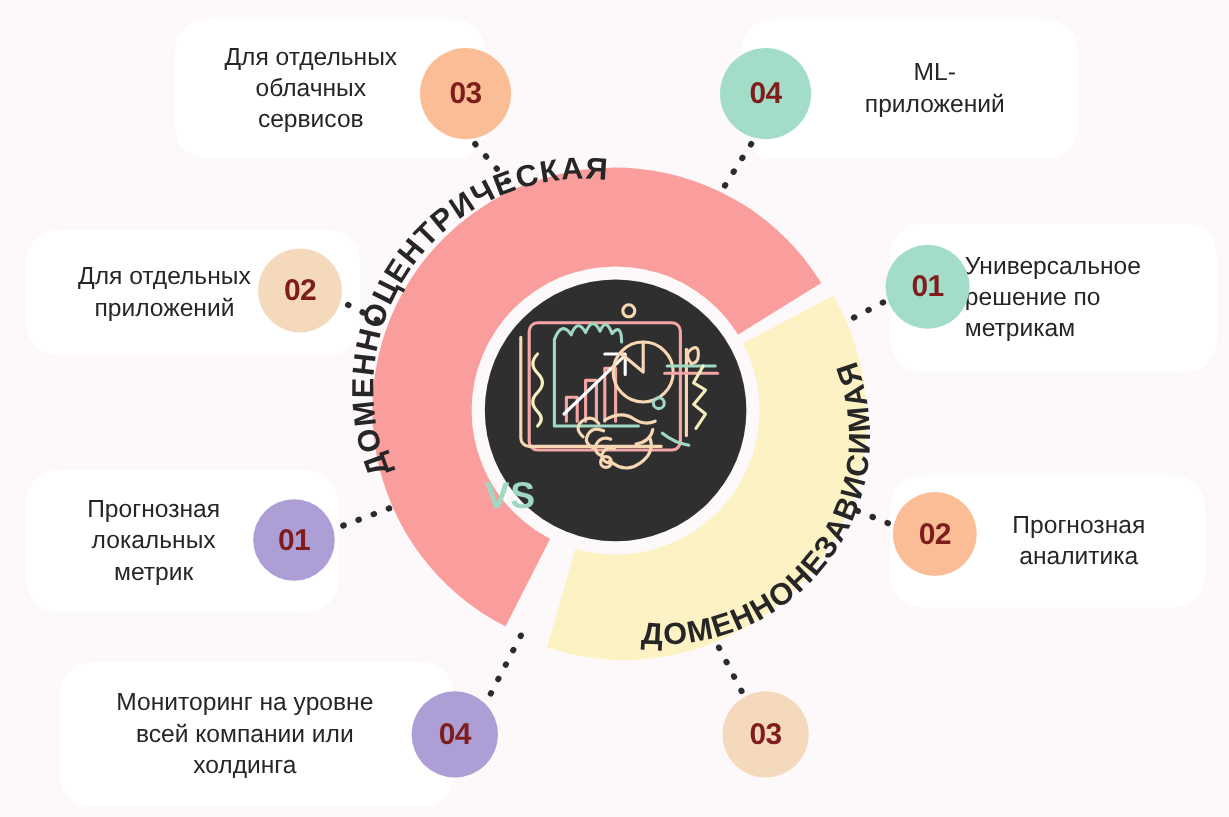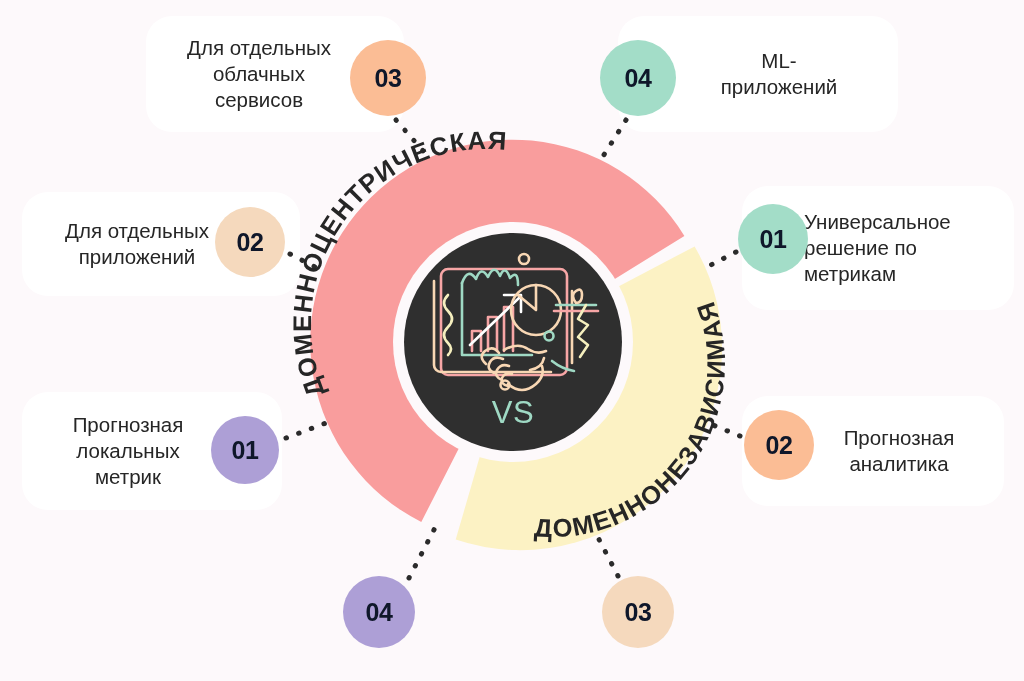--- a/index.html
+++ b/index.html
@@ -61,24 +61,23 @@
     z-index: 4;
     box-shadow: 0 0 0 0 rgba(0,0,0,0);
   }
   .hub svg { position:absolute; left:0; top:0; width:218px; height:218px; }
 
   .vs-text {
     position: absolute;
     left: 0;
     bottom: 20px;
     width: 218px;
-    text-align: center;
     color: #9fd9c4;
     font-family: "Liberation Sans", sans-serif;
-    font-weight: normal;
+    font-weight: bold;
     font-size: 31px;
     letter-spacing: 0.5px;
   }
 
   
   .card {
     position: absolute;
     background: #ffffff;
     border-radius: 26px;
     z-index: 1;
@@ -94,21 +93,21 @@
   }
 
   .badge {
     position: absolute;
     border-radius: 50%;
     display: flex;
     align-items: center;
     justify-content: center;
     font-weight: bold;
     font-size: 25px;
-    color: #0f172a;
+    color: #7f1d1d;
     z-index: 5;
     letter-spacing: -0.5px;
   }
 
   
   #card-l3 { left: 146px;  top: 16px;  width: 258px; height: 116px; }
   #card-l3 .txt { width: 214px; text-align: center; margin-left: 6px; }
 
   #card-l2 { left: 22px;  top: 192px; width: 278px; height: 104px; }
   #card-l2 .txt { width: 222px; text-align: center; margin-left: 4px; }
@@ -163,20 +162,25 @@
 сервисов</div>
   </div>
   <div class="card" id="card-l2" style="background: rgb(255, 255, 255);">
     <div class="txt">Для отдельных
 приложений</div>
   </div>
   <div class="card" id="card-l1" style="background: rgb(255, 255, 255);">
     <div class="txt">Прогнозная
 локальных
 метрик</div>
+  </div>
+  <div class="card" id="card-l4" style="background: rgb(255, 255, 255);">
+    <div class="txt">Мониторинг на уровне
+всей компании или
+холдинга</div>
   </div>
 
   <div class="card" id="card-r4" style="background: rgb(255, 255, 255);">
     <div class="txt">ML-
 приложений</div>
   </div>
   <div class="card" id="card-r1" style="background: rgb(255, 255, 255);">
     <div class="txt">Универсальное
 решение по
 метрикам</div>

